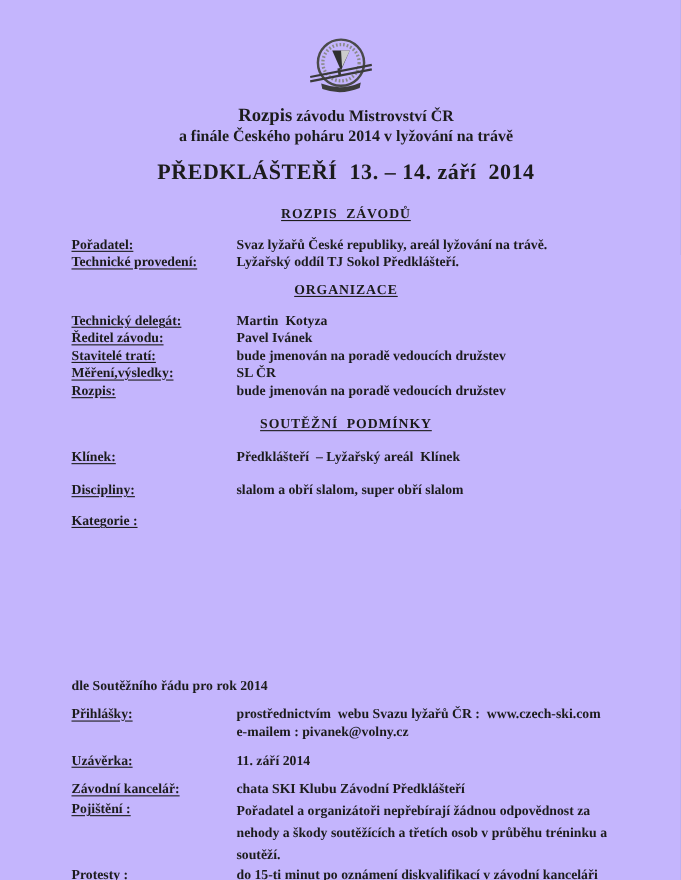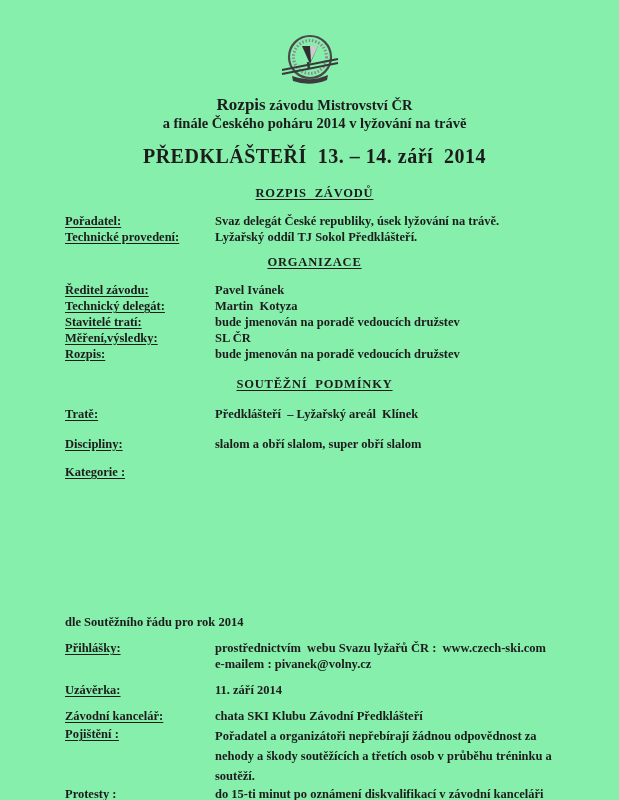--- a/index.html
+++ b/index.html
@@ -1,20 +1,20 @@
 <!DOCTYPE html>
 <html><head>
 <meta charset="utf-8">
 <style>
   html,body{margin:0;padding:0;background:#888;}
   .page{
     position:relative;
     width:619px;height:800px;
     margin:0 auto;
-    background:#86efac;
+    background:#c4b5fd;
     overflow:hidden;
     font-family:"Liberation Serif","DejaVu Serif",serif;
     font-weight:bold;
     color:#1c1c1c;
   }
   [data-bind]{white-space:pre-wrap;}
   .logo{
     position:absolute;
     top:33px;left:50%;
     transform:translateX(-50%);
@@ -95,58 +95,58 @@
       <div class="title-line2" data-bind="header.title_line2">a finále Českého poháru 2014 v lyžování na trávě</div>
     </div>
 
     <div class="event-line" data-bind="header.event_line">PŘEDKLÁŠTEŘÍ  13. – 14. září  2014</div>
 
     <div class="section-heading h-rozpis" data-bind="sections.rozpis.heading">ROZPIS  ZÁVODŮ</div>
 
     <div class="rows-1">
       <div class="row">
         <div class="row-label" data-bind="sections.rozpis.rows.0.label">Pořadatel:</div>
-        <div class="row-value" data-bind="sections.rozpis.rows.0.value">Svaz delegát České republiky, úsek lyžování na trávě.</div>
+        <div class="row-value" data-bind="sections.rozpis.rows.0.value">Svaz lyžařů České republiky, areál lyžování na trávě.</div>
       </div>
       <div class="row">
         <div class="row-label" data-bind="sections.rozpis.rows.1.label">Technické provedení:</div>
         <div class="row-value" data-bind="sections.rozpis.rows.1.value">Lyžařský oddíl TJ Sokol Předklášteří.</div>
       </div>
     </div>
 
     <div class="section-heading h-organizace" data-bind="sections.organizace.heading">ORGANIZACE</div>
 
     <div class="rows-2">
       <div class="row">
+        <div class="row-label" data-bind="sections.organizace.rows.0.label">Technický delegát:</div>
+        <div class="row-value" data-bind="sections.organizace.rows.0.value">Martin  Kotyza</div>
+      </div>
+      <div class="row">
         <div class="row-label" data-bind="sections.organizace.rows.1.label">Ředitel závodu:</div>
         <div class="row-value" data-bind="sections.organizace.rows.1.value">Pavel Ivánek</div>
-      </div>
-      <div class="row">
-        <div class="row-label" data-bind="sections.organizace.rows.0.label">Technický delegát:</div>
-        <div class="row-value" data-bind="sections.organizace.rows.0.value">Martin  Kotyza</div>
       </div>
       <div class="row">
         <div class="row-label" data-bind="sections.organizace.rows.2.label">Stavitelé tratí:</div>
         <div class="row-value" data-bind="sections.organizace.rows.2.value">bude jmenován na poradě vedoucích družstev</div>
       </div>
       <div class="row">
         <div class="row-label" data-bind="sections.organizace.rows.3.label">Měření,výsledky:</div>
         <div class="row-value" data-bind="sections.organizace.rows.3.value">SL ČR</div>
       </div>
       <div class="row">
         <div class="row-label" data-bind="sections.organizace.rows.4.label">Rozpis:</div>
         <div class="row-value" data-bind="sections.organizace.rows.4.value">bude jmenován na poradě vedoucích družstev</div>
       </div>
     </div>
 
     <div class="section-heading h-podminky" data-bind="sections.podminky.heading">SOUTĚŽNÍ  PODMÍNKY</div>
 
     <div>
       <div class="row mt14">
-        <div class="row-label" data-bind="sections.podminky.rows.0.label">Tratě:</div>
+        <div class="row-label" data-bind="sections.podminky.rows.0.label">Klínek:</div>
         <div class="row-value" data-bind="sections.podminky.rows.0.value">Předklášteří  – Lyžařský areál  Klínek</div>
       </div>
       <div class="row mt14">
         <div class="row-label" data-bind="sections.podminky.rows.1.label">Discipliny:</div>
         <div class="row-value" data-bind="sections.podminky.rows.1.value">slalom a obří slalom, super obří slalom</div>
       </div>
       <div class="row mt12">
         <div class="row-label" data-bind="sections.podminky.rows.2.label">Kategorie :</div>
         <div class="row-value" data-bind="sections.podminky.rows.2.value">dle Soutěžního řádu pro rok 2014</div>
       </div>

